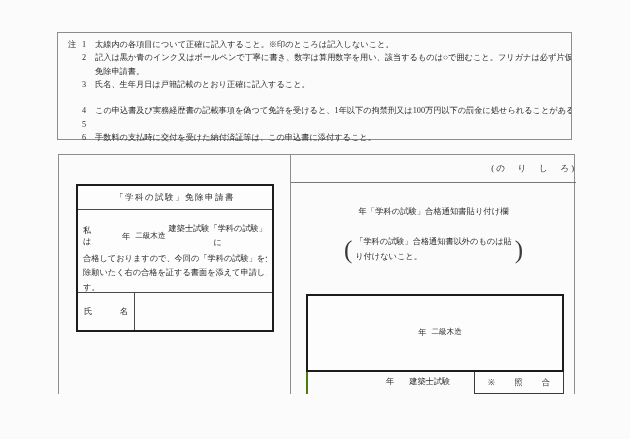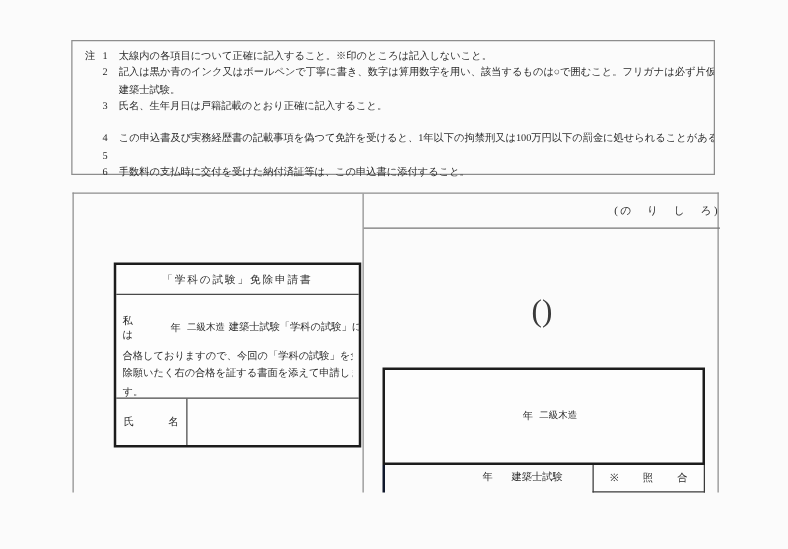--- a/index.html
+++ b/index.html
@@ -15,30 +15,30 @@
   .nline{display:flex;height:13.3px;line-height:13.3px;font-size:8.2px;}
   .nmark{width:14px;margin-left:10px;flex:none;}
   .nnum{width:13px;flex:none;}
   .ntext{white-space:nowrap;overflow:hidden;}
   .ntext.indent{padding-left:7px;}
   
   .form-box{position:absolute;left:58px;top:154px;width:517px;height:240px;
     border:1px solid #8d8d8d;border-bottom:none;box-sizing:border-box;}
   .vdivider{position:absolute;left:231px;top:0;width:1px;height:239px;background:#8d8d8d;}
   
-  .app-box{position:absolute;left:32px;top:29px;width:198px;height:148px;
-    border:2px solid #1c1c1c;box-sizing:border-box;background:#fdfdfd;margin-top:26px;}
+  .app-box{position:absolute;left:17px;top:29px;width:198px;height:148px;
+    border:2px solid #1c1c1c;box-sizing:border-box;background:#fdfdfd;}
   .app-title{height:23px;line-height:23px;text-align:center;
     border-bottom:1px solid #4a4a4a;font-size:8.5px;letter-spacing:1.5px;white-space:nowrap;}
   .app-body{padding:10px 5px 0 5px;font-size:8.2px;}
   .app-row1{display:flex;align-items:center;height:32px;}
   .w-year{margin-left:30px;}
   .stack{display:inline-flex;text-align:center;
     font-size:7.6px;line-height:9.5px;margin-left:5px;flex:none;}
-  .exam-col{display:flex;flex-direction:row;text-align:center;
+  .exam-col{display:flex;flex-direction:column;text-align:center;
     line-height:14px;margin-left:3px;white-space:nowrap;}
   .app-rest{line-height:14.3px;white-space:nowrap;overflow:hidden;}
   .name-row{position:absolute;left:0;right:0;bottom:0;height:37px;
     border-top:1px solid #4a4a4a;display:flex;}
   .name-label{width:57px;border-right:1px solid #4a4a4a;display:flex;
     justify-content:space-between;align-items:center;padding:0 6px;
     font-size:8.4px;box-sizing:border-box;flex:none;}
   .name-input{flex:1;}
   
   .nori{position:absolute;left:232px;top:0;width:285px;height:27px;
@@ -50,21 +50,21 @@
     display:flex;justify-content:center;align-items:center;}
   .bigparen{font-size:25px;font-weight:400;color:#3a3a3a;line-height:29px;flex:none;}
   .caution{font-size:8.2px;line-height:14.5px;margin:0 3px;text-align:left;white-space:nowrap;}
   .collation-box{position:absolute;left:247px;top:139px;width:258px;height:78px;
     border:2px solid #1c1c1c;box-sizing:border-box;padding-top:26px;background:#fdfdfd;}
   .col-line1{display:flex;align-items:center;justify-content:center;
     padding-left:10px;height:20px;font-size:8.2px;}
   .col-text{white-space:nowrap;margin-left:3px;}
   .col-line2{padding-left:4px;margin-top:3px;font-size:8.2px;}
   .collation-row{position:absolute;left:247px;top:217px;width:258px;height:22px;
-    border-left:2px solid #0f172a;box-sizing:border-box;font-size:8.2px;line-height:20px;}
+    border-left:2px solid #4d7c0f;box-sizing:border-box;font-size:8.2px;line-height:20px;}
   .cr-year{margin-left:78px;}
   .cr-exam{margin-left:13px;}
   .check-cell{position:absolute;right:0;top:0;width:90px;height:22px;
     border:1px solid #3a3a3a;border-top:none;box-sizing:border-box;
     display:flex;justify-content:space-between;align-items:center;
     padding:0 13px;font-size:8.2px;background:#fdfdfd;}
 </style>
 </head>
 <body>
 
@@ -77,21 +77,21 @@
       <span class="ntext">太線内の各項目について正確に記入すること。※印のところは記入しないこと。</span>
     </div>
     <div class="nline">
       <span class="nmark"></span>
       <span class="nnum">2</span>
       <span class="ntext">記入は黒か青のインク又はボールペンで丁寧に書き、数字は算用数字を用い、該当するものは○で囲むこと。フリガナは必ず片仮</span>
     </div>
     <div class="nline">
       <span class="nmark"></span>
       <span class="nnum"></span>
-      <span class="ntext">建築士試験。</span>
+      <span class="ntext">免除申請書。</span>
     </div>
     <div class="nline">
       <span class="nmark"></span>
       <span class="nnum">3</span>
       <span class="ntext">氏名、生年月日は戸籍記載のとおり正確に記入すること。</span>
     </div>
     <div class="nline">
       <span class="nmark"></span>
       <span class="nnum"></span>
     </div>
@@ -138,22 +138,27 @@
       <div class="name-row">
         <div class="name-label">
           <span>氏</span>
           <span>名</span>
         </div>
         <div class="name-input"></div>
       </div>
     </div>
 
     <div class="nori">(の　り　し　ろ)</div>
+    <div class="paste-title">年「学科の試験」合格通知書貼り付け欄</div>
     <div class="bracket-note">
       <span class="bigparen">(</span>
+      <span class="caution">
+        <span style="display:block">「学科の試験」合格通知書以外のものは貼</span>
+        <span style="display:block">り付けないこと。</span>
+      </span>
       <span class="bigparen">)</span>
     </div>
 
     <div class="collation-box">
       <div class="col-line1">
         <span>年</span>
         <span class="stack">
           <span>二級</span>
           <span>木造</span>
         </span>

